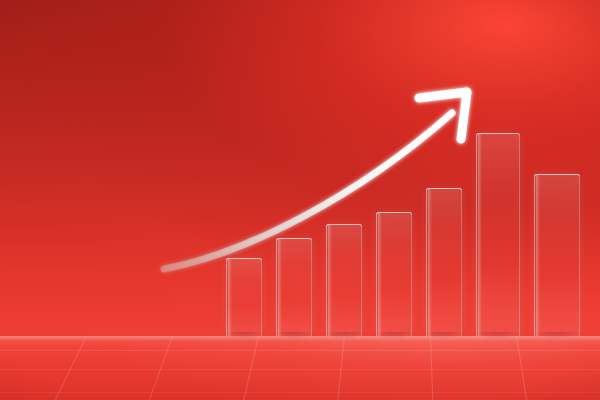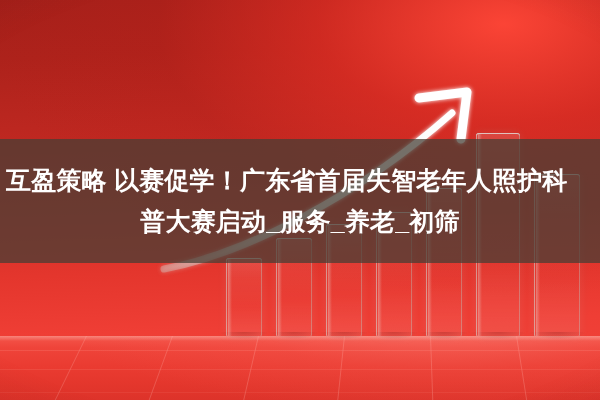--- a/index.html
+++ b/index.html
@@ -222,20 +222,14 @@
       </defs>
       <g filter="url(#arrowGlow)">
         <path d="M 164 269 C 244 254, 356 198, 452 113" fill="none" stroke="url(#arrowFade)" stroke-width="7" stroke-linecap="round"></path>
         <path d="M 419 98 L 467 92 L 461 139" fill="none" stroke="#ffffff" stroke-width="9" stroke-linecap="round" stroke-linejoin="round"></path>
       </g>
     </svg>
   </div>
 
   <div class="vignette"></div>
 
-  <div class="caption-band">
-    <div class="caption-text">
-      <span class="l1">互盈策略 以赛促学！广东省首届失智老年人照护科</span>
-      <span class="l2">普大赛启动_服务_养老_初筛</span>
-    </div>
-  </div>
 
 </div>
 
 </body></html>

